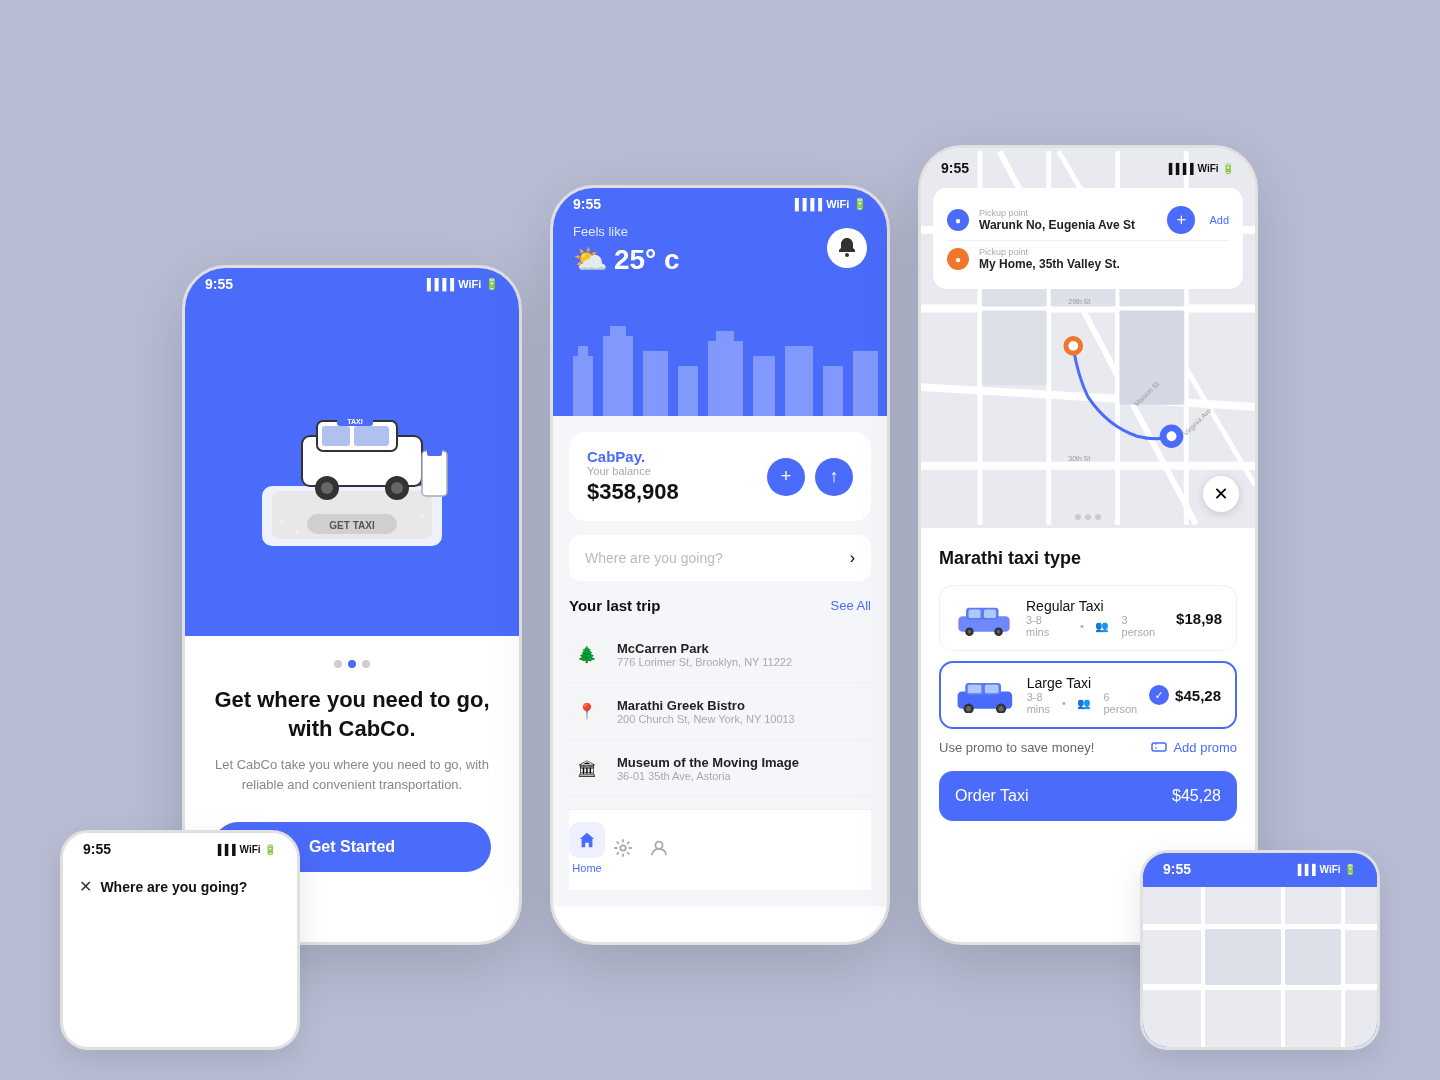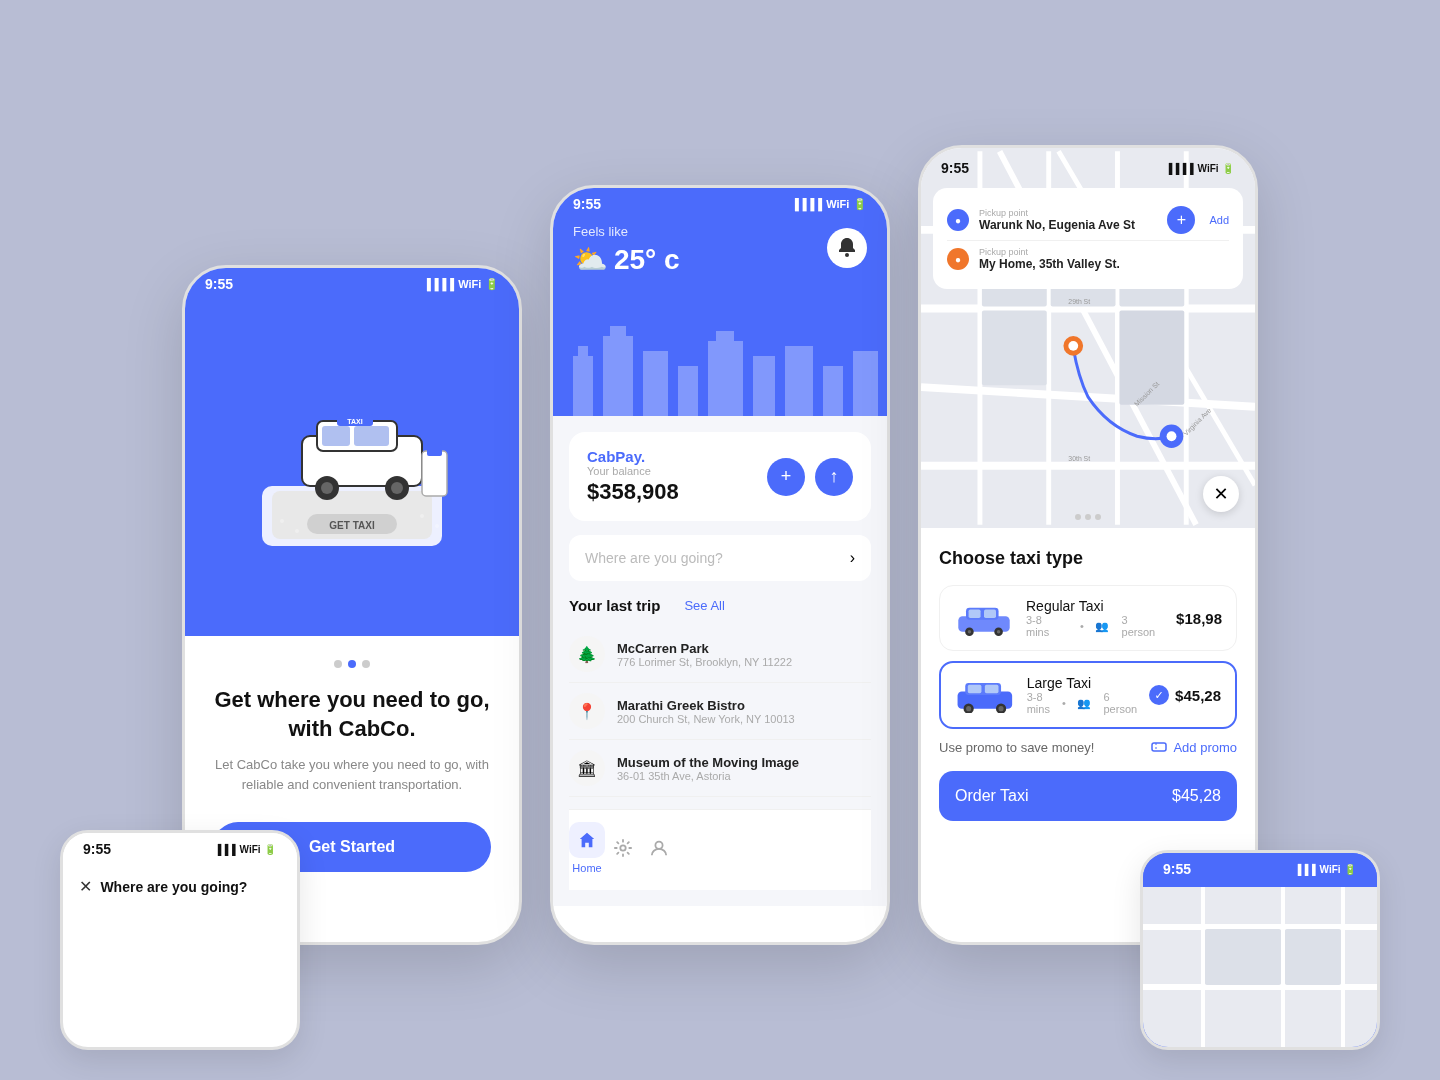--- a/index.html
+++ b/index.html
@@ -173,20 +173,21 @@
       padding: 14px 16px;
       display: flex;
       justify-content: space-between;
       align-items: center;
       margin-bottom: 16px;
       cursor: pointer;
     }
     .where-text { color: #bbb; font-size: 14px; }
     .section-header {
       display: flex;
+      justify-content: space-between;
       align-items: center;
       margin-bottom: 12px;
       gap: 24px;
     }
     .section-title { font-size: 15px; font-weight: 700; color: #111; }
     .see-all { font-size: 13px; color: #4b6bfb; cursor: pointer; }
     .trip-item {
       display: flex;
       align-items: center;
       gap: 12px;
@@ -634,21 +635,21 @@
 
       
       <div style="position:absolute; bottom:8px; left:50%; transform:translateX(-50%); display:flex; gap:4px;">
         <div style="width:6px;height:6px;border-radius:50%;background:#ccc;"></div>
         <div style="width:6px;height:6px;border-radius:50%;background:#ccc;"></div>
         <div style="width:6px;height:6px;border-radius:50%;background:#ccc;"></div>
       </div>
     </div>
 
     <div class="phone3-body">
-      <div class="choose-title">Choose taxi type</div>
+      <div class="choose-title">Marathi taxi type</div>
 
       <div class="taxi-option">
         <svg class="taxi-car-img" viewBox="0 0 70 40">
           <rect x="5" y="18" width="60" height="18" rx="5" fill="#4b6bfb" opacity="0.8"></rect>
           <rect x="14" y="8" width="38" height="14" rx="4" fill="#5c7bfb"></rect>
           <rect x="17" y="10" width="14" height="10" rx="2" fill="#b0c8f8"></rect>
           <rect x="35" y="10" width="14" height="10" rx="2" fill="#b0c8f8"></rect>
           <circle cx="18" cy="36" r="5" fill="#333"></circle>
           <circle cx="18" cy="36" r="2" fill="#666"></circle>
           <circle cx="52" cy="36" r="5" fill="#333"></circle>

